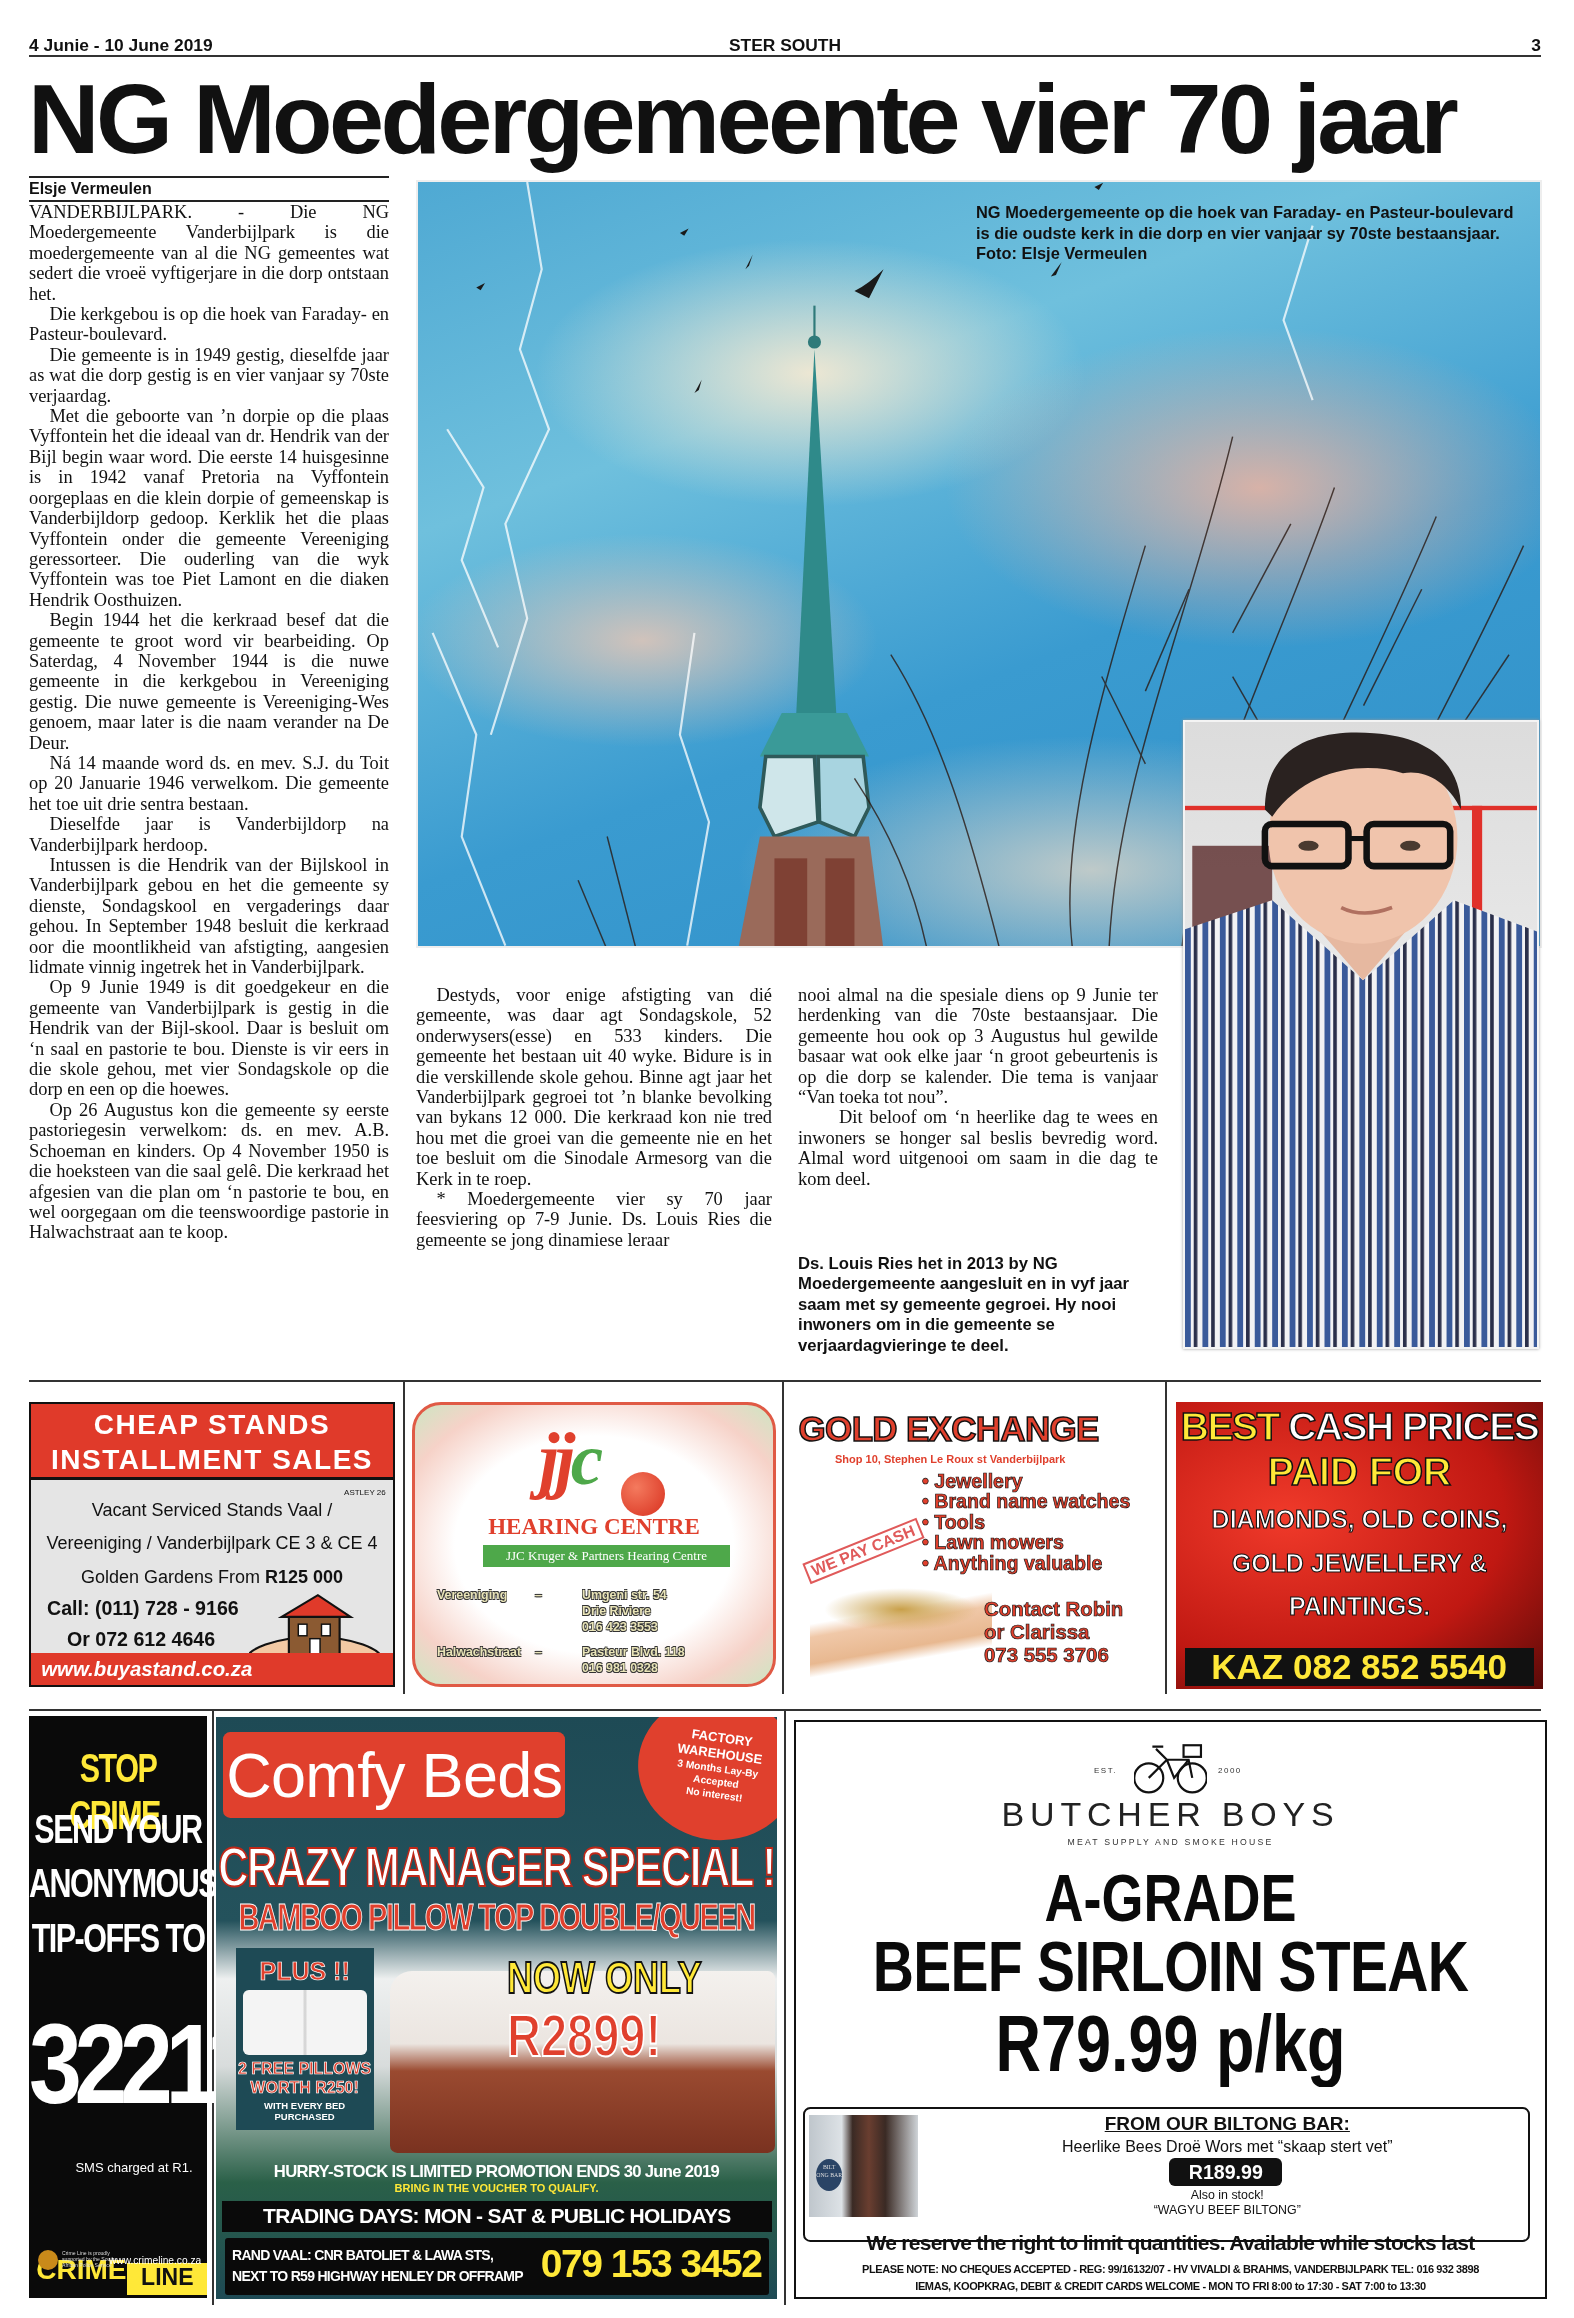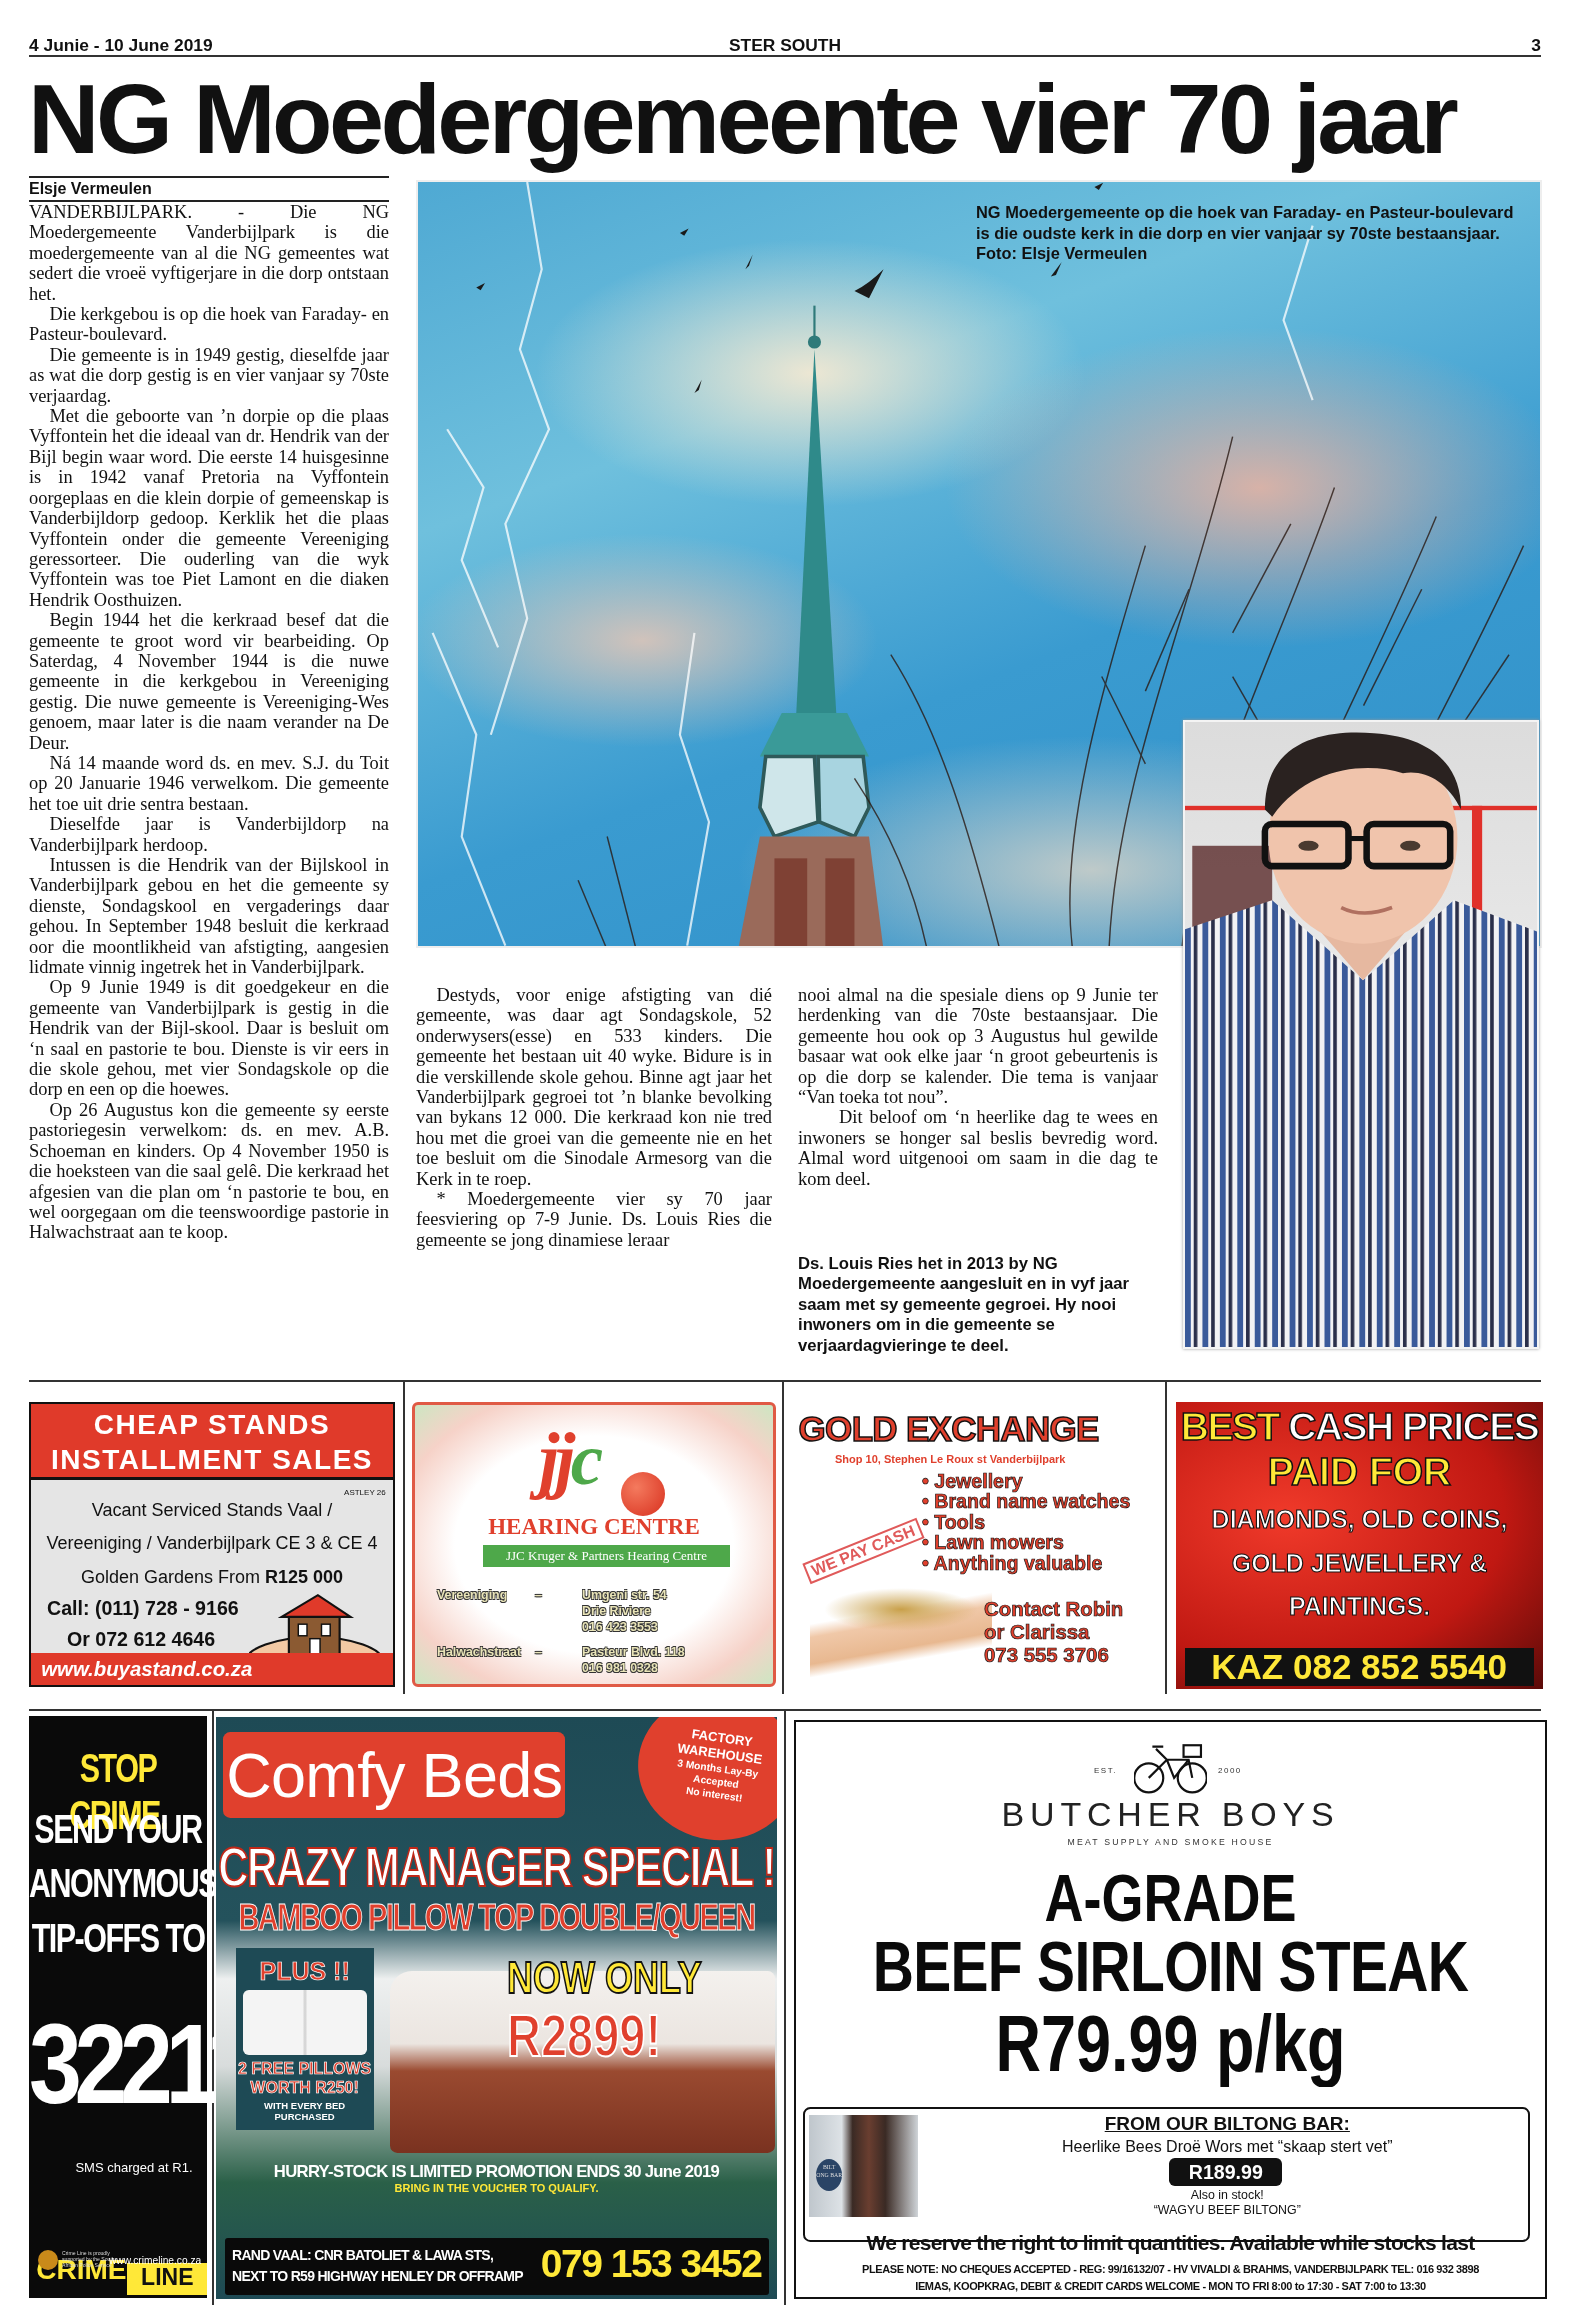--- a/index.html
+++ b/index.html
@@ -63,21 +63,21 @@
                     font-weight: bold; font-size: 28px; text-align: center; line-height: 35px;
                     letter-spacing: 1.5px; padding-top: 2.9px; }
   .ad-stands .ref { position: absolute; right: 7.3px; top: 84px; font-size: 8px; }
   .ad-stands .line { position: absolute; left: 0; width: 100%; text-align: center; font-size: 18px; }
   .ad-stands .call { position: absolute; font-weight: bold; font-size: 19.6px; }
   .ad-stands .url { position: absolute; left: 0; bottom: 0; width: 100%; height: 32px; background: #e03a2a;
                     color: #fff; font-weight: bold; font-style: italic; font-size: 20.4px; padding-left: 10.2px; line-height: 32px; }
 
   
   .ad-hearing { position: absolute; left: 412px; top: 1402px; width: 364px; height: 285px;
-                border: 3.6px solid #e05a45; border-radius: 6px; background:
+                border: 3.6px solid #e05a45; border-radius: 29px; background:
                 radial-gradient(ellipse at center, #ffffff 55%, #f6d2c8 80%, #cde6c2 100%);
                 font-family: "Liberation Sans", sans-serif; overflow: hidden; }
   .ad-hearing .logo { position: absolute; left: 124px; top: 13px; font-family: "Liberation Serif", serif;
                       font-style: italic; font-weight: bold; font-size: 73px; color: #4ea84a; letter-spacing: -4.4px; }
   .ad-hearing .logo span { color: #e0402d; }
   .ad-hearing .ball { position: absolute; left: 206px; top: 67px; width: 44px; height: 44px; border-radius: 50%;
                       background: radial-gradient(circle at 35% 35%, #f47a5e, #d8301e); }
   .ad-hearing .title { position: absolute; left: 0; top: 109px; width: 100%; text-align: center;
                        font-family: "Liberation Serif", serif; font-weight: bold; font-size: 23px; color: #e0402d; }
   .ad-hearing .sub { position: absolute; left: 68px; top: 140px; width: 247px; height: 22px; background: #4ea84a;
@@ -405,20 +405,21 @@
     <div class="plus">PLUS !!</div>
     <div class="pillows"></div>
     <div class="free">2 FREE PILLOWS</div>
     <div class="free">WORTH R250!</div>
     <div class="every">WITH EVERY BED PURCHASED</div>
   </div>
   <div class="now">NOW ONLY</div>
   <div class="price">R2899!</div>
   <div class="hurry">HURRY-STOCK IS LIMITED PROMOTION ENDS 30 June 2019</div>
   <div class="voucher">BRING IN THE VOUCHER TO QUALIFY.</div>
+  <div class="trading">TRADING DAYS: MON - SAT &amp; PUBLIC HOLIDAYS</div>
   <div class="foot">
     <div class="addr">
       <div>RAND VAAL: CNR BATOLIET &amp; LAWA STS,</div>
       <div>NEXT TO R59 HIGHWAY HENLEY DR OFFRAMP</div>
     </div>
     <div class="phone">079 153 3452</div>
   </div>
 </div>
 
 <div class="ad-butcher">

